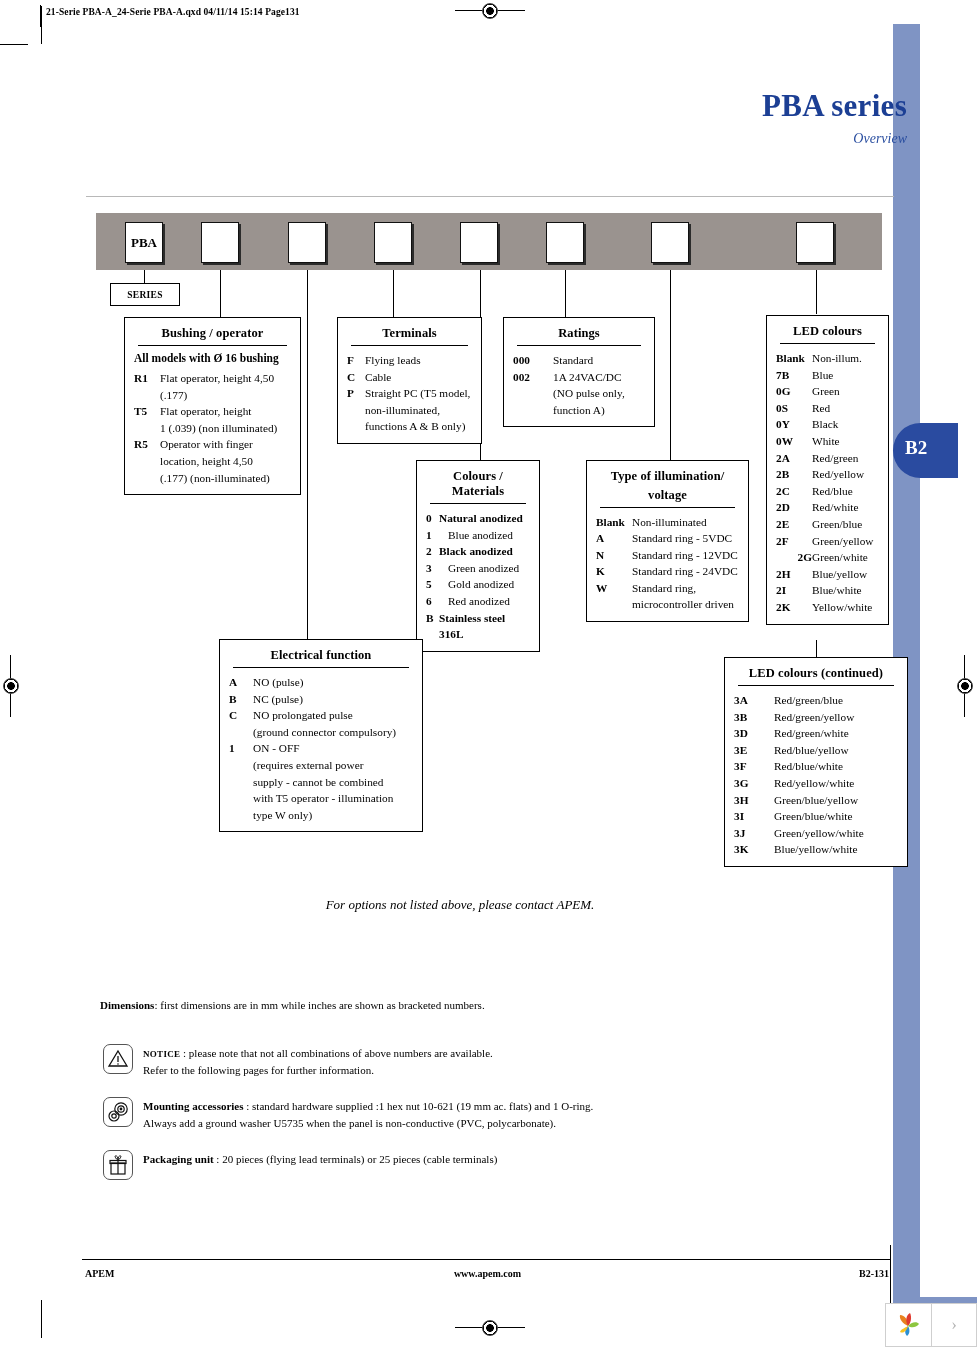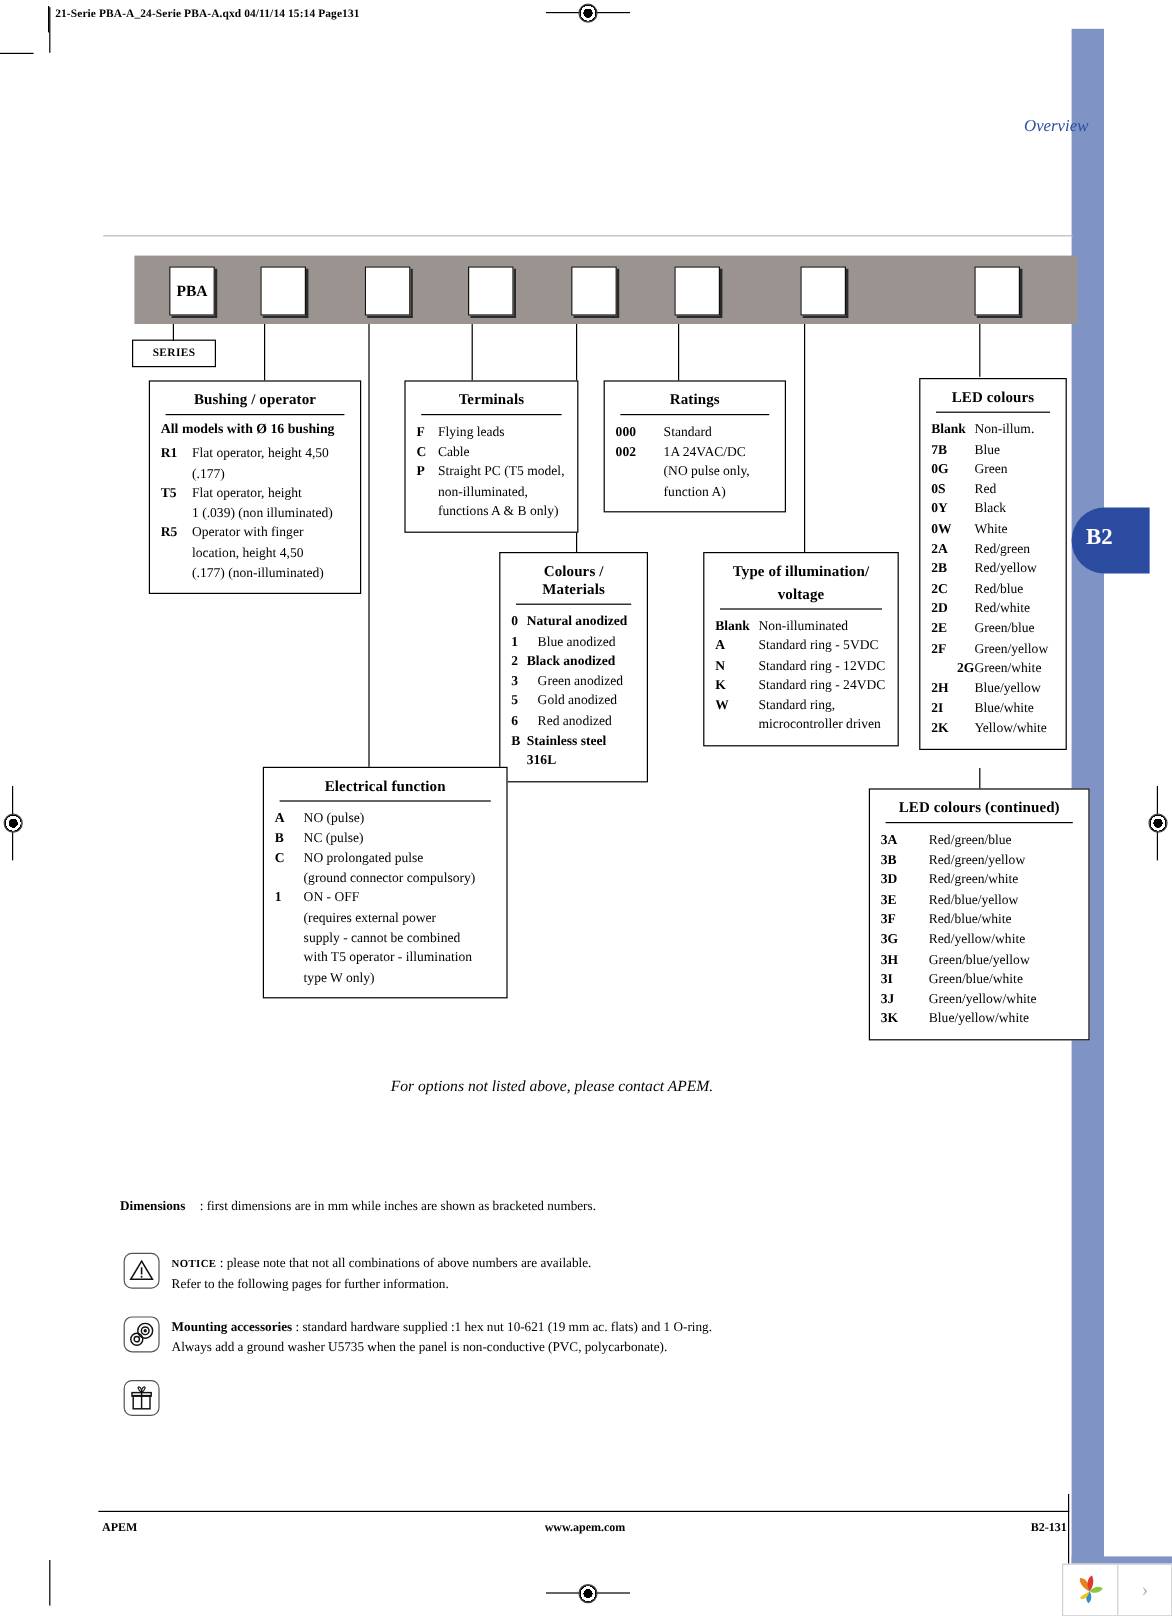--- a/index.html
+++ b/index.html
@@ -88,21 +88,20 @@
   }
   #index-tab-label{
     position:absolute; left:12px; top:14px; color:#fff; font-weight:700; font-size:19px;
     font-family:"Liberation Serif", serif;
   }
 
   
   #pn-bar{
     position:absolute; left:96px; top:213px; width:786px; height:57px;
     background:#9a938f;
-    margin-left:16px;
   }
   .pn-cell{
     position:absolute; top:9px; width:38px; height:41px;
     background:#ffffff; border:1px solid #111;
     box-shadow:2px 2px 0 #2b2b2b;
     display:flex; align-items:center; justify-content:center;
     font-size:13px; font-weight:700; font-family:"Liberation Serif", serif;
   }
 
   
@@ -139,21 +138,21 @@
   }
 
   
   #contact-note{
     position:absolute; left:0; top:897px; width:920px; text-align:center;
     font-style:italic; font-size:13px;
   }
 
   
   #dimensions-row{
-    position:absolute; left:100px; top:999px; font-size:11px; display:flex; gap:12px;
+    position:absolute; left:100px; top:999px; font-size:11px; display:flex; gap:0;
   }
   #dimensions-row .lbl{ font-weight:700; }
 
   .note-row{ position:absolute; display:flex; gap:10px; align-items:flex-start; }
   .note-icon{
     width:30px; height:30px; border:1px solid #555; border-radius:7px;
     background:#fff; flex:0 0 auto; position:relative;
   }
   .note-text{ font-size:11px; line-height:1.5; padding-top:1px; }
   .note-text .lbl{ font-weight:700; }
@@ -209,20 +208,21 @@
 </div>
 <div class="reg-mark" id="reg-right">
   <div class="bar-v"></div>
     <div class="ring"></div>
 </div>
 
 <div id="slug-rule"></div>
 <div id="doc-slug">21-Serie PBA-A_24-Serie PBA-A.qxd  04/11/14  15:14  Page131</div>
 
 <div id="title-block">
+  <div id="main-title">PBA series</div>
   <div id="overview-label">Overview</div>
 </div>
 <div id="title-rule"></div>
 
 <div id="index-tab">
   <span id="index-tab-label">B2</span>
 </div>
 
 <div id="pn-bar">
   <div class="pn-cell" style="left:29px">PBA</div>
@@ -557,20 +557,24 @@
 
 <div class="note-row" id="packaging-row">
   <div class="note-icon">
     <svg width="28" height="28" viewBox="0 0 28 28">
       <rect x="7" y="12" width="14" height="11" fill="none" stroke="#111" stroke-width="1.2"></rect>
       <rect x="6" y="9.5" width="16" height="3" fill="none" stroke="#111" stroke-width="1.2"></rect>
       <line x1="14" y1="9.5" x2="14" y2="23" stroke="#111" stroke-width="1.2"></line>
       <path d="M14 9.5 C 11 7, 10 4, 12.5 5 C 14 5.7, 14 8, 14 9.5" fill="none" stroke="#111" stroke-width="1"></path>
       <path d="M14 9.5 C 17 7, 18 4, 15.5 5 C 14 5.7, 14 8, 14 9.5" fill="none" stroke="#111" stroke-width="1"></path>
     </svg>
+  </div>
+  <div class="note-text">
+    <span class="lbl">Packaging unit</span>
+    <span>: 20 pieces (flying lead terminals) or 25 pieces (cable terminals)</span>
   </div>
 </div>
 
 <div id="footer-rule"></div>
 <div id="footer-tick"></div>
 <div id="footer-left">APEM</div>
 <div id="footer-center">www.apem.com</div>
 <div id="footer-right">B2-131</div>
 
 <div id="viewer-topbar"></div>

